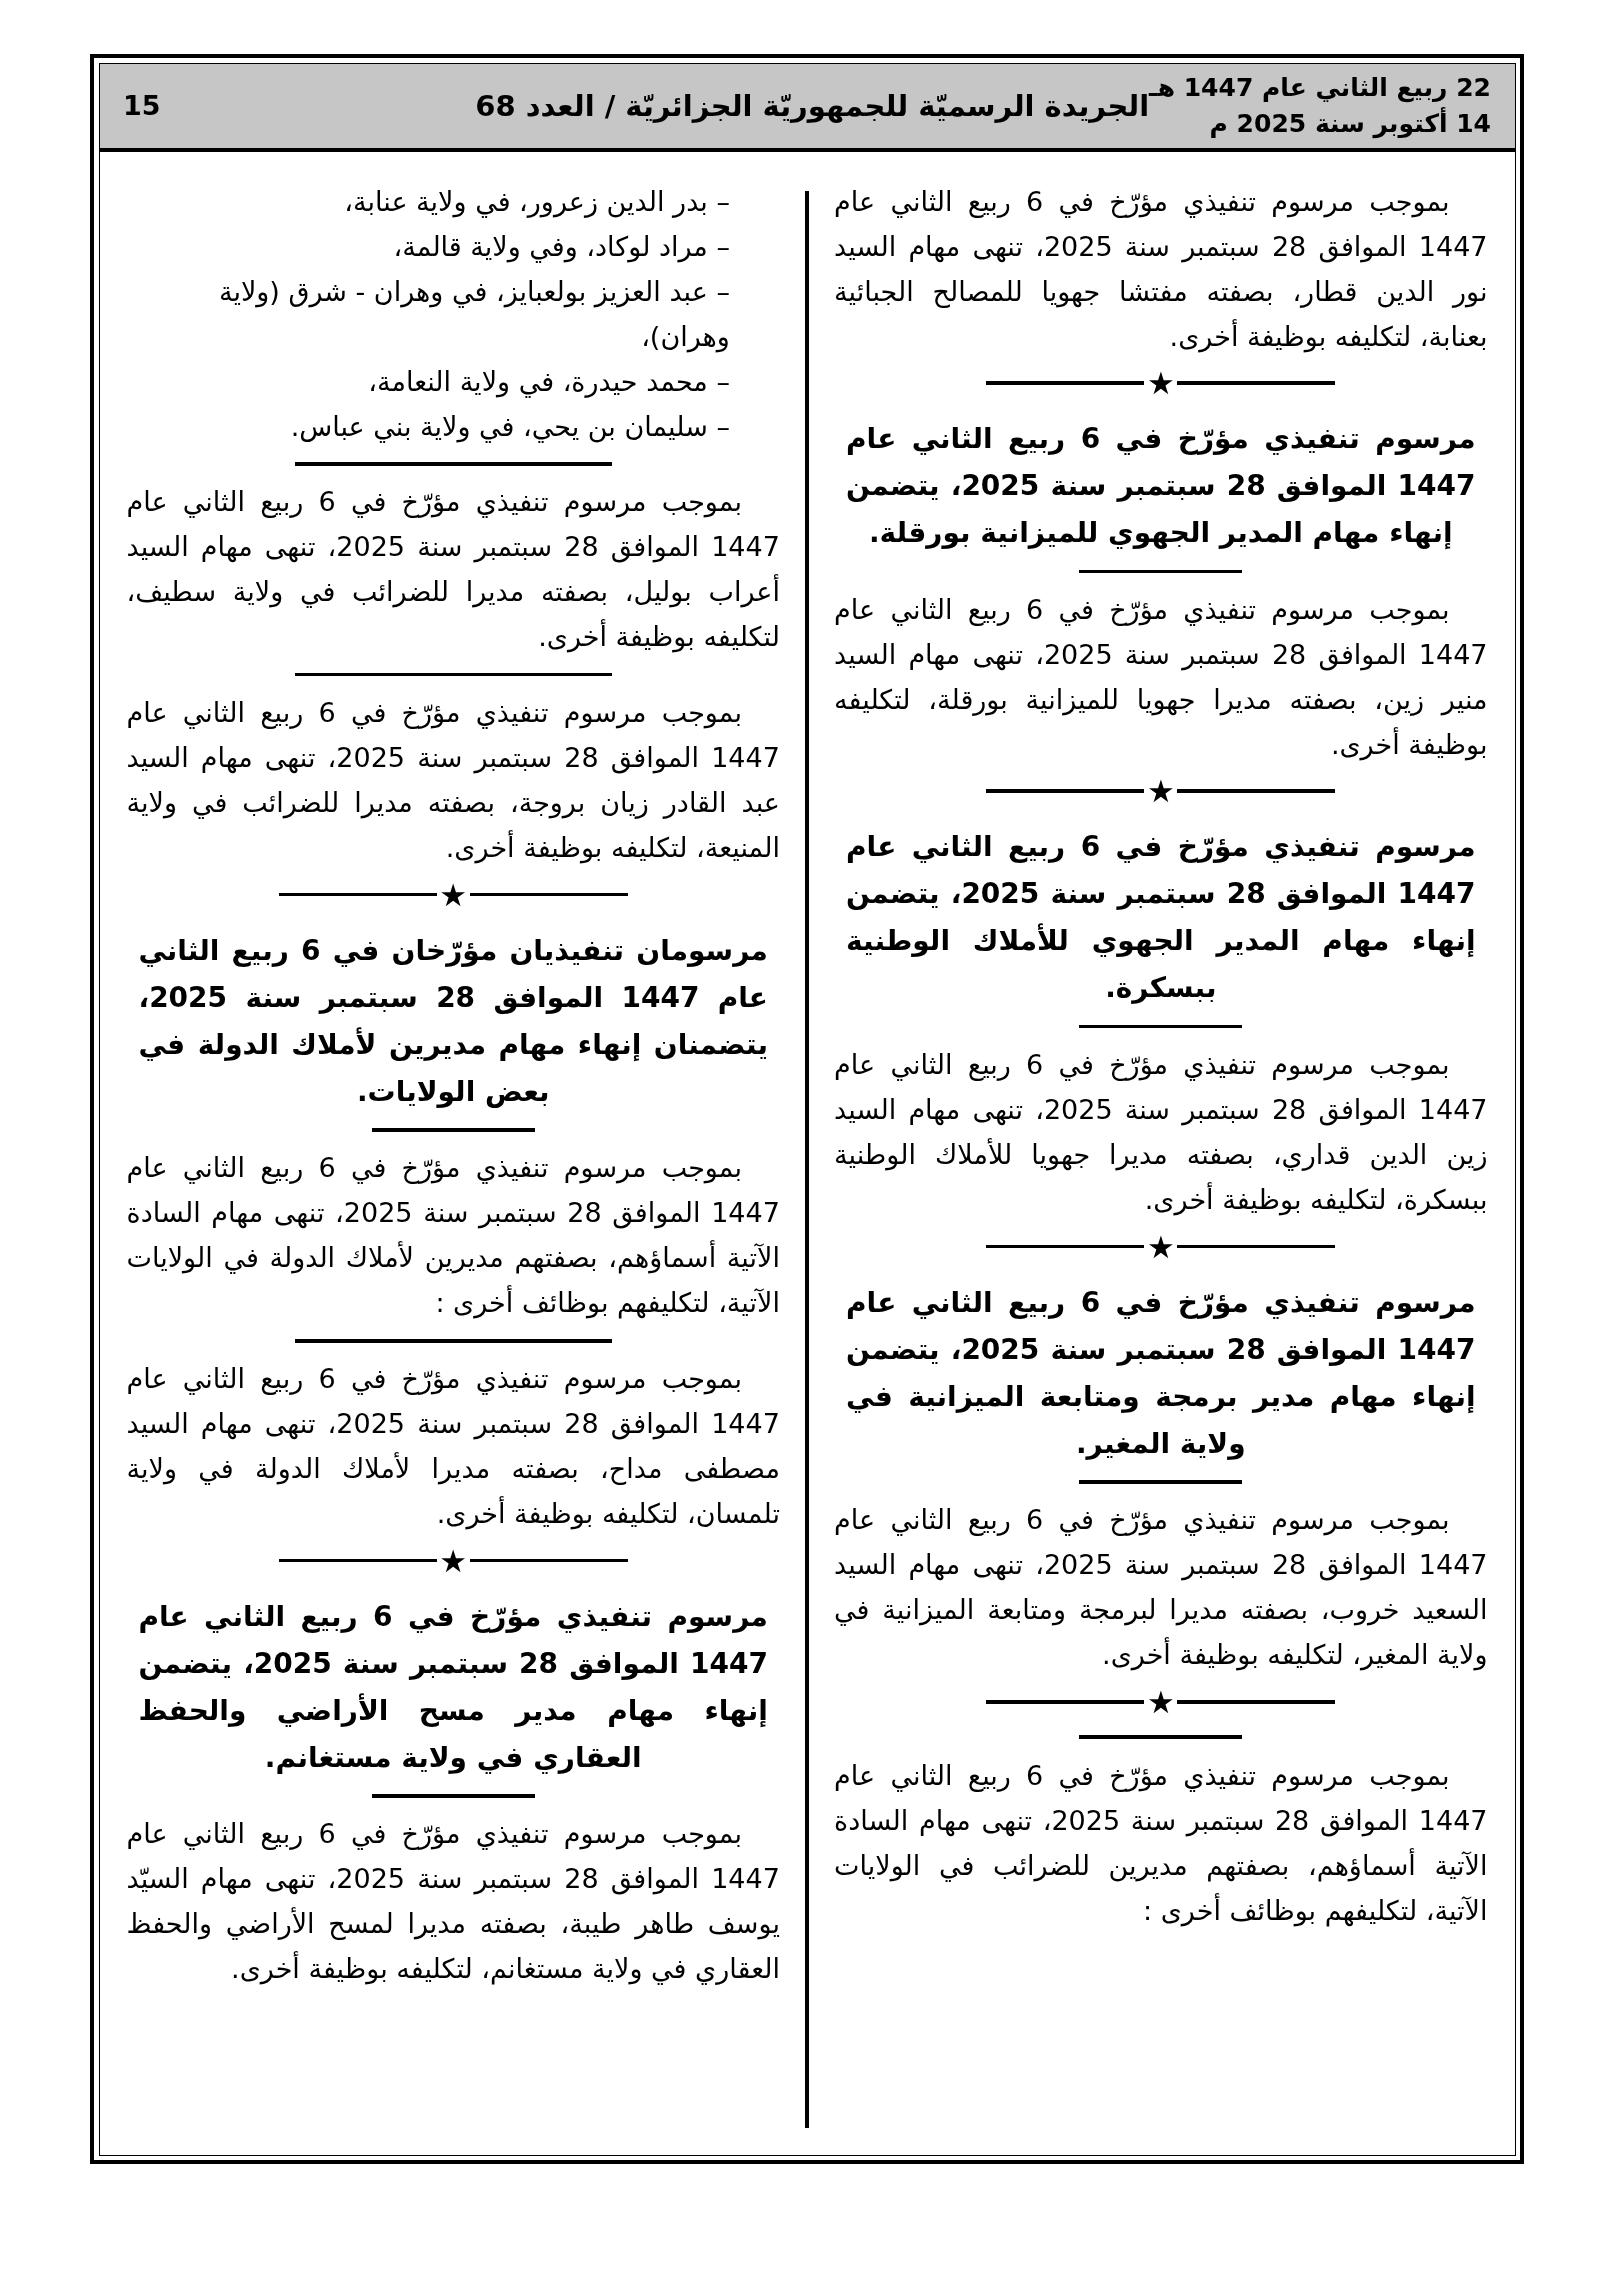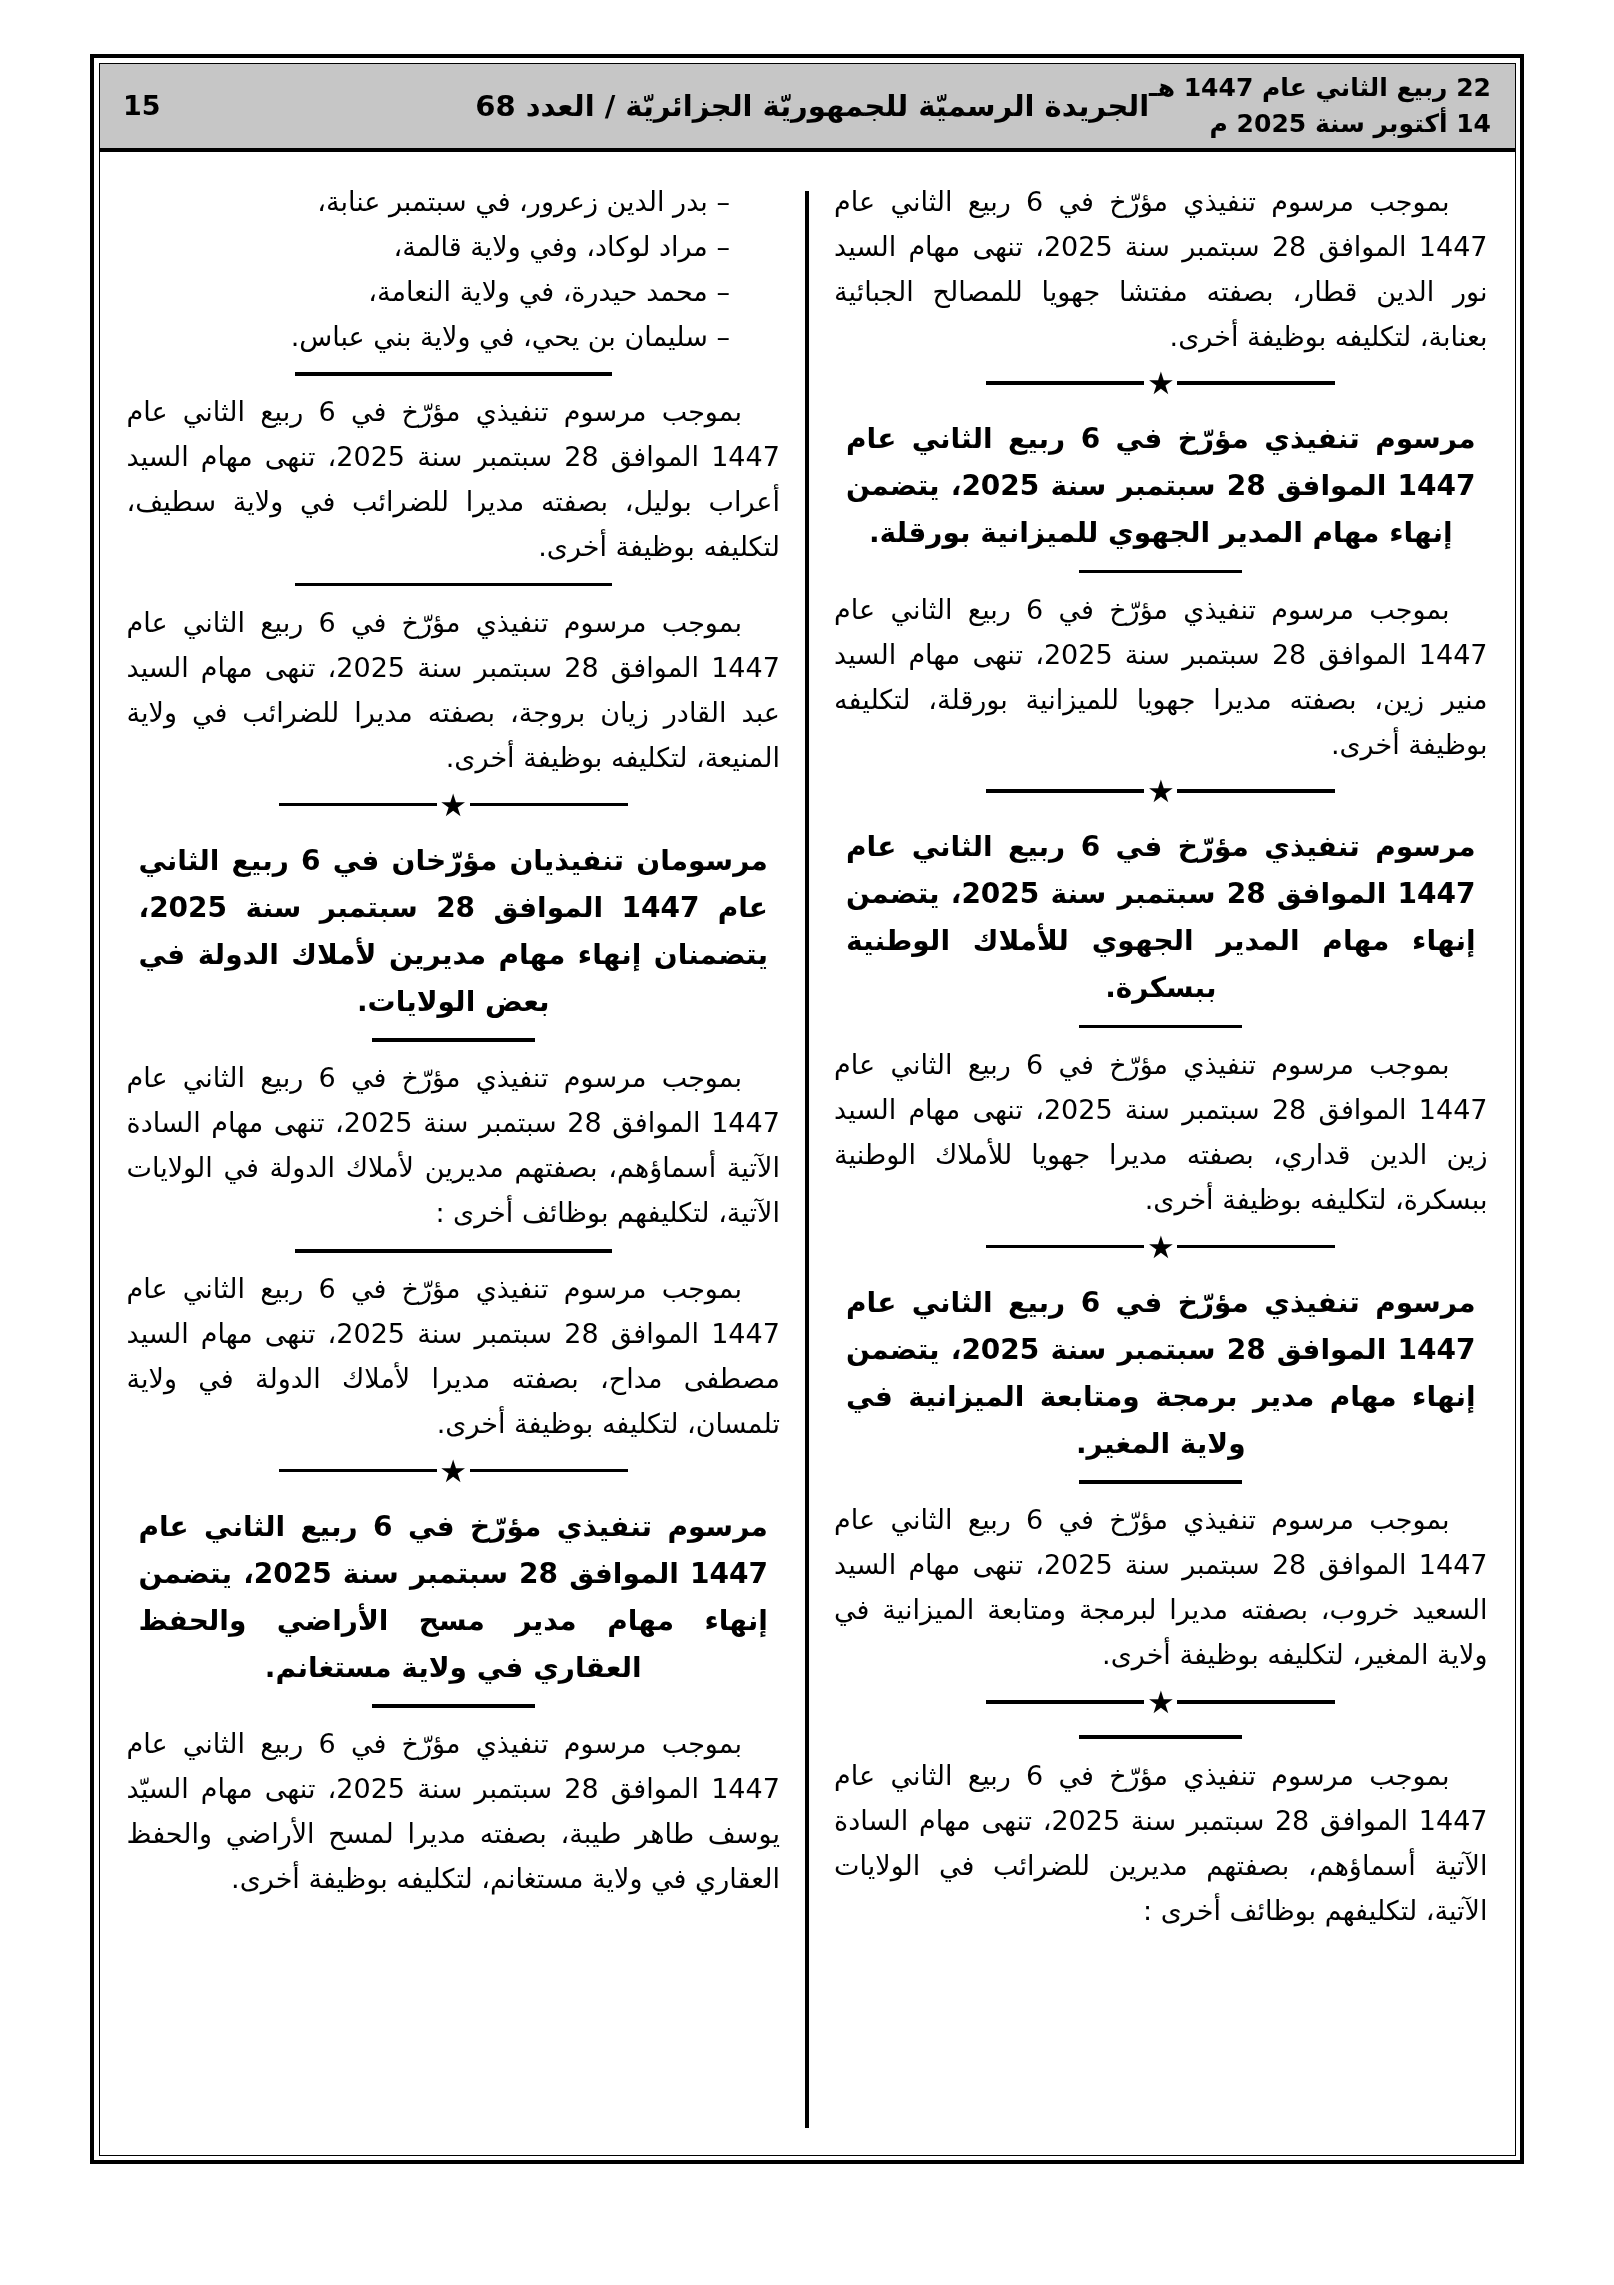--- a/index.html
+++ b/index.html
@@ -168,22 +168,23 @@
               <span class="star-line"></span>
               <span class="star-glyph">★</span>
               <span class="star-line"></span>
             </div>
             <div class="rule short"></div>
             <p class="para">بموجب مرسوم تنفيذي مؤرّخ في 6 ربيع الثاني عام 1447 الموافق 28 سبتمبر سنة 2025، تنهى مهام السادة الآتية أسماؤهم، بصفتهم مديرين للضرائب في الولايات الآتية، لتكليفهم بوظائف أخرى :</p>
           </div>
         <div class="vrule"></div>
         <div class="col" id="col-second">
             <div class="list">
-              <div class="list-item">– بدر الدين زعرور، في سبتمبر عنابة،</div>
+              <div class="list-item">– بدر الدين زعرور، في ولاية عنابة،</div>
               <div class="list-item">– مراد لوكاد، وفي ولاية قالمة،</div>
+              <div class="list-item">– عبد العزيز بولعبايز، في وهران - شرق (ولاية وهران)،</div>
               <div class="list-item">– محمد حيدرة، في ولاية النعامة،</div>
               <div class="list-item">– سليمان بن يحي، في ولاية بني عباس.</div>
             </div>
             <div class="rule medium"></div>
             <p class="para">بموجب مرسوم تنفيذي مؤرّخ في 6 ربيع الثاني عام 1447 الموافق 28 سبتمبر سنة 2025، تنهى مهام السيد أعراب بوليل، بصفته مديرا للضرائب في ولاية سطيف، لتكليفه بوظيفة أخرى.</p>
             <div class="rule medium"></div>
             <p class="para">بموجب مرسوم تنفيذي مؤرّخ في 6 ربيع الثاني عام 1447 الموافق 28 سبتمبر سنة 2025، تنهى مهام السيد عبد القادر زيان بروجة، بصفته مديرا للضرائب في ولاية المنيعة، لتكليفه بوظيفة أخرى.</p>
             <div class="star-divider">
               <span class="star-line"></span>
               <span class="star-glyph">★</span>

